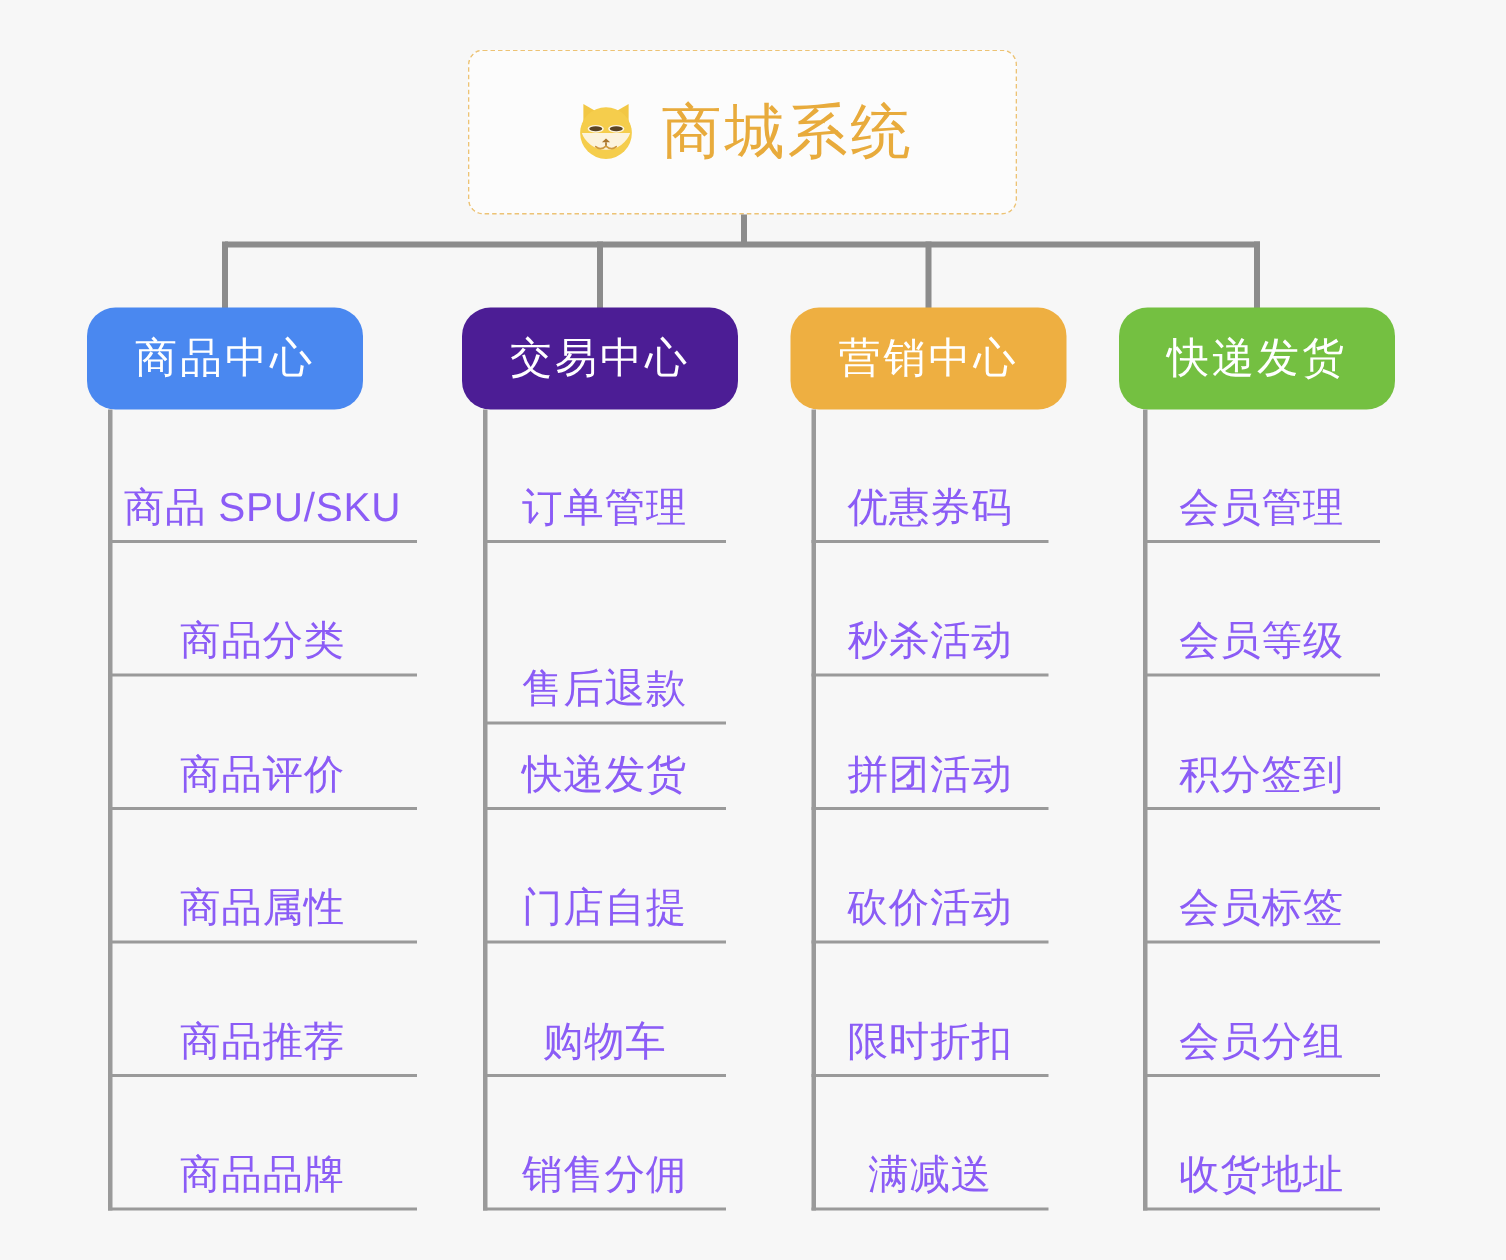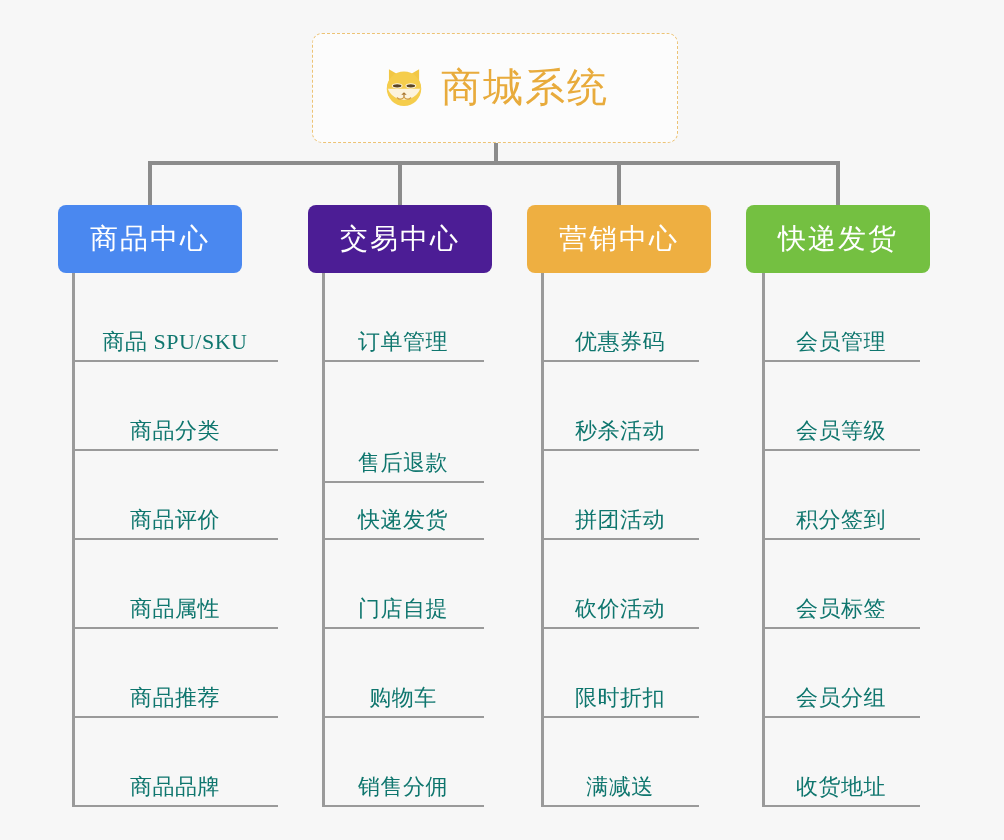--- a/index.html
+++ b/index.html
@@ -13,21 +13,20 @@
     font-family: "Liberation Sans", "DejaVu Sans", sans-serif;
     overflow: hidden;
     position: relative;
   }
 
   #mindmap {
     position: absolute;
     inset: 0;
     width: 804px;
     height: 840px;
-    font-family: Liberation Serif, serif;
   }
 
   
   .root-node {
     position: absolute;
     left: 312px;
     top: 33px;
     width: 366px;
     height: 110px;
     box-sizing: border-box;
@@ -74,21 +73,21 @@
     top: 161px;
     width: 4px;
     height: 46px;
   }
 
   
   .category-box {
     position: absolute;
     top: 205px;
     height: 68px;
-    border-radius: 8px;
+    border-radius: 19px;
     display: flex;
     align-items: center;
     justify-content: center;
     color: #ffffff;
     font-size: 28px;
     letter-spacing: 2px;
     box-sizing: border-box;
   }
 
   
@@ -108,22 +107,22 @@
     left: 0;
     height: 89px;
     box-sizing: border-box;
     border-bottom: 2px solid #9a9a9a;
     display: flex;
     align-items: flex-end;
     justify-content: center;
     padding-bottom: 6px;
   }
   .leaf-label {
-    font-size: 22px;
-    color: #0f766e;
+    font-size: 27px;
+    color: #8b5cf6;
     line-height: 1.1;
     white-space: nowrap;
     letter-spacing: 0.5px;
   }
 </style>
 </head>
 <body>
 
 <div id="mindmap">
 

